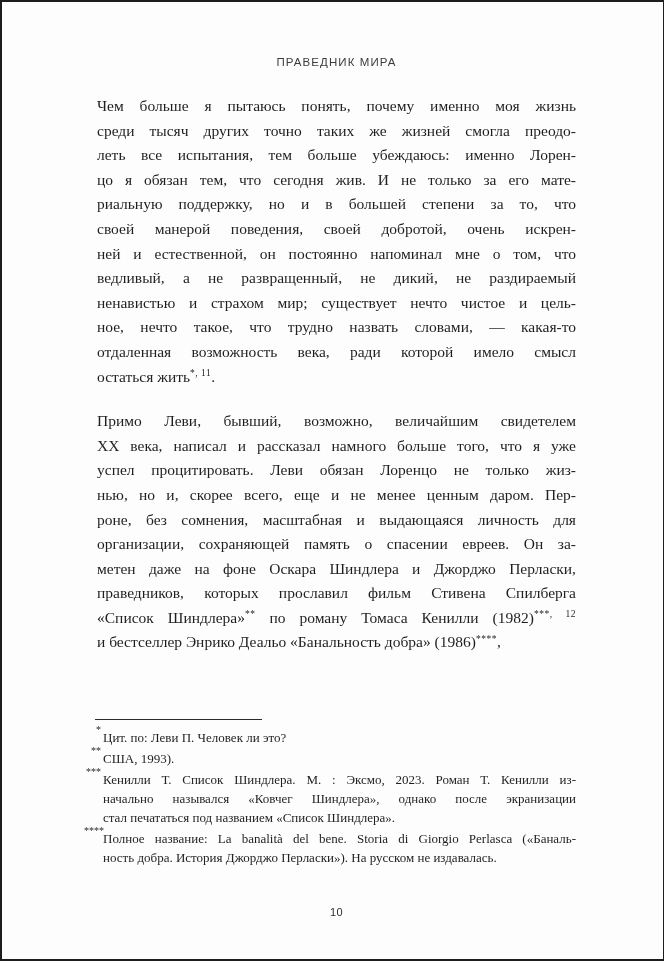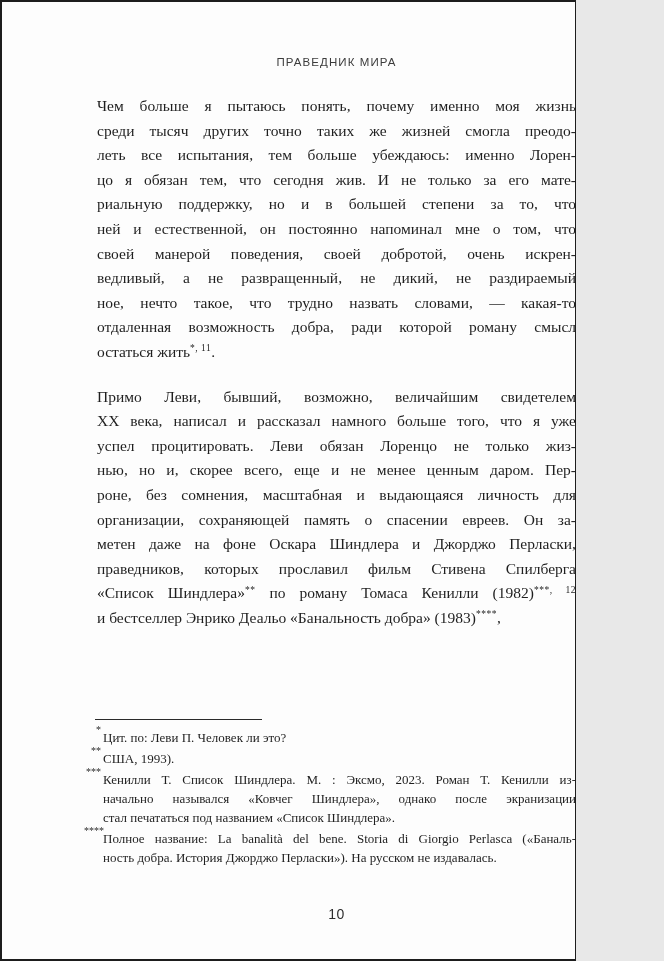--- a/index.html
+++ b/index.html
@@ -1,18 +1,18 @@
 <!DOCTYPE html>
 <html lang="ru"><head>
 <meta charset="utf-8">
 <style>
   html, body { margin: 0; padding: 0; background: #e8e8e8; }
   .page {
     position: relative;
-    width: 576px;
+    width: 664px;
     height: 961px;
     box-sizing: border-box;
     background: #fdfdfd;
     border: 2px solid #1d1d1d;
     border-right-width: 1px;
     font-family: "Liberation Serif", "DejaVu Serif", serif;
     color: #1f1f1f;
     overflow: hidden;
   }
   .running-header {
@@ -76,57 +76,58 @@
     font-size: 10px;
     letter-spacing: 0;
   }
   .page-number {
     position: absolute;
     top: 904px;
     left: 95px;
     width: 479px;
     text-align: center;
     font-family: "Liberation Sans", "DejaVu Sans", sans-serif;
-    font-size: 14px;
+    font-size: 11px;
     letter-spacing: 0.5px;
     color: #2e2e2e;
   }
 </style>
 </head>
 <body>
 
 <div class="page">
 
   <div class="running-header">ПРАВЕДНИК МИРА</div>
 
   <main class="text-block">
     <div class="paragraph paragraph1">
         <div class="line"><span>Чем больше я пытаюсь понять, почему именно моя жизнь</span></div>
         <div class="line"><span>среди тысяч других точно таких же жизней смогла преодо-</span></div>
         <div class="line"><span>леть все испытания, тем больше убеждаюсь: именно Лорен-</span></div>
         <div class="line"><span>цо я обязан тем, что сегодня жив. И не только за его мате-</span></div>
         <div class="line"><span>риальную поддержку, но и в большей степени за то, что</span></div>
+        <div class="line"><span>своей манерой поведения, своей добротой, очень искрен-</span></div>
         <div class="line"><span>ней и естественной, он постоянно напоминал мне о том, что</span></div>
-        <div class="line"><span>своей манерой поведения, своей добротой, очень искрен-</span></div>
         <div class="line"><span>ведливый, а не развращенный, не дикий, не раздираемый</span></div>
+        <div class="line"><span>ненавистью и страхом мир; существует нечто чистое и цель-</span></div>
         <div class="line"><span>ное, нечто такое, что трудно назвать словами, — какая-то</span></div>
-        <div class="line"><span>отдаленная возможность добра, ради которой роману смысл</span></div>
+        <div class="line"><span>отдаленная возможность века, ради которой имело смысл</span></div>
         <div class="line last"><span>остаться жить</span><sup>*, 11</sup><span>.</span></div>
       </div>
     <div class="paragraph paragraph2">
         <div class="line"><span>Примо Леви, бывший, возможно, величайшим свидетелем</span></div>
         <div class="line"><span>XX века, написал и рассказал намного больше того, что я уже</span></div>
         <div class="line"><span>успел процитировать. Леви обязан Лоренцо не только жиз-</span></div>
         <div class="line"><span>нью, но и, скорее всего, еще и не менее ценным даром. Пер-</span></div>
         <div class="line"><span>роне, без сомнения, масштабная и выдающаяся личность для</span></div>
         <div class="line"><span>организации, сохраняющей память о спасении евреев. Он за-</span></div>
         <div class="line"><span>метен даже на фоне Оскара Шиндлера и Джорджо Перласки,</span></div>
         <div class="line"><span>праведников, которых прославил фильм Стивена Спилберга</span></div>
         <div class="line"><span>«Список Шиндлера»</span><sup>**</sup><span> по роману Томаса Кенилли (1982)</span><sup>***, 12</sup></div>
-        <div class="line last"><span>и бестселлер Энрико Деальо «Банальность добра» (1983)</span><sup>****</sup><span>,</span></div>
+        <div class="line last"><span>и бестселлер Энрико Деальо «Банальность добра» (1986)</span><sup>****</sup><span>,</span></div>
       </div>
   </main>
 
   <section class="footnotes">
     <div class="fn-rule"></div>
 
     <div class="footnote">
       <span class="fn-marker">*</span>
       <div class="fn-text">
           <div class="line last"><span>Цит. по: Леви П. Человек ли это?</span></div>

